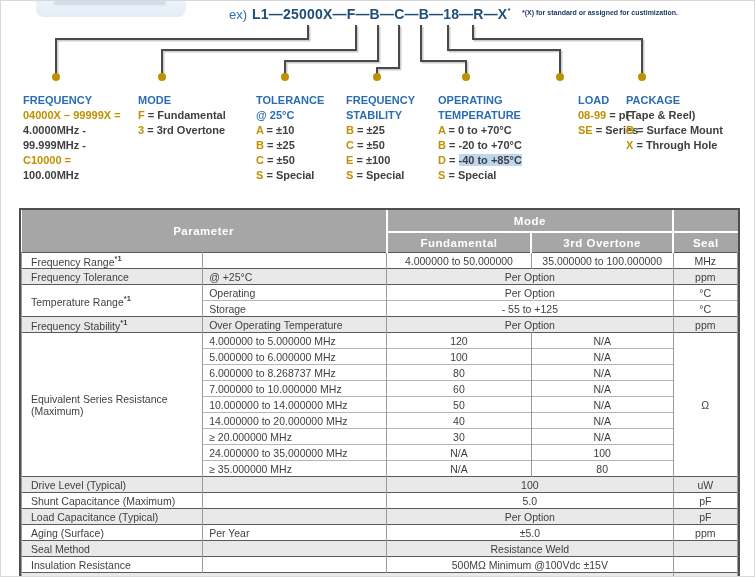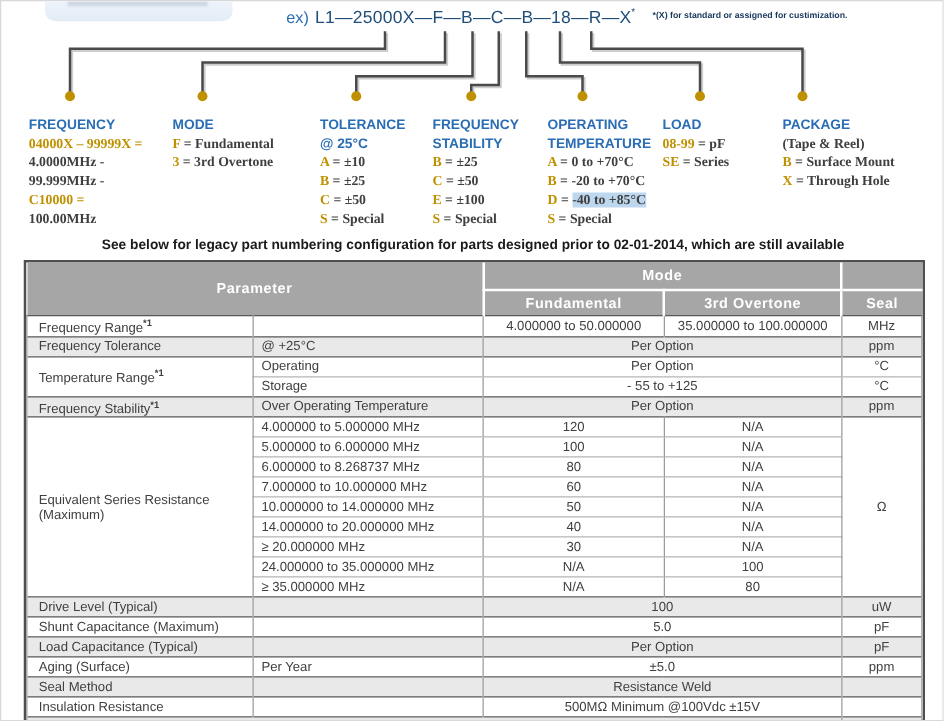--- a/index.html
+++ b/index.html
@@ -9,29 +9,29 @@
     border:1px solid #d8d8d8;box-sizing:border-box;
   }
   
   .logo-remnant{position:absolute;left:35px;top:0;width:150px;height:16px;
     background:linear-gradient(#eef3fa,#e3ecf6);border-radius:0 0 8px 8px;}
   .logo-remnant .smudge{position:absolute;left:18px;top:0;width:112px;height:4px;
     background:#b7c2d2;opacity:.55;filter:blur(1px);}
   
   .example{position:absolute;left:228px;top:4px;white-space:nowrap;}
   .ex-prefix{font-size:13px;color:var(--blue);}
-  .part-number{font-size:14px;font-weight:normal;color:var(--navy);letter-spacing:.2px;margin-left:5px;}
+  .part-number{font-size:14px;font-weight:bold;color:var(--navy);letter-spacing:.2px;margin-left:5px;}
   .part-number sup{font-size:8px;}
   .pn-note{position:absolute;left:521px;top:8px;font-size:7px;font-weight:bold;color:#17365d;}
   
   .connector-svg{position:absolute;left:0;top:0;}
   
   .col{position:absolute;top:92px;line-height:15px;white-space:nowrap;}
   .col-h{font-size:11px;font-weight:bold;color:var(--blue);}
-  .col-i{font-size:11px;font-weight:bold;color:#3f3f3f;font-family:Liberation Serif, serif;}
+  .col-i{font-size:11px;font-weight:bold;color:#3f3f3f;}
   .gold{color:var(--gold);}
   .hl{background:var(--hl);}
   .legacy-note{position:absolute;left:0;top:189px;width:755px;text-align:center;
     font-size:11px;font-weight:bold;color:#1a1a1a;}
   
   .table-wrap{position:absolute;left:18px;top:207px;width:717px;border:2px solid #4f4f4f;}
   table{width:100%;border-collapse:collapse;table-layout:fixed;}
   th{background:var(--hdr);color:#fff;font-size:11.5px;font-weight:bold;letter-spacing:.5px;
      border-left:2px solid #fff;border-right:2px solid #fff;border-top:2px solid #fff;border-bottom:none;
      padding:0;height:19px;text-align:center;}
@@ -118,34 +118,33 @@
         <div class="col-i"><span class="gold">S</span> = <span>Special</span></div>
       </div>
       <div class="col" style="left: 437px; width: 115px;">
         <div class="col-h">OPERATING</div>
         <div class="col-h">TEMPERATURE</div>
         <div class="col-i"><span class="gold">A</span> = <span>0 to +70°C</span></div>
         <div class="col-i"><span class="gold">B</span> = <span>-20 to +70°C</span></div>
         <div class="col-i"><span class="gold">D</span> = <span class="hl">-40 to +85°C</span></div>
         <div class="col-i"><span class="gold">S</span> = <span>Special</span></div>
       </div>
-      <div class="col" style="left: 529px; width: 68px;">
+      <div class="col" style="left: 577px; width: 68px;">
         <div class="col-h">LOAD</div>
         <div class="col-i"><span class="gold">08-99</span> = <span>pF</span></div>
         <div class="col-i"><span class="gold">SE</span> = <span>Series</span></div>
       </div>
       <div class="col" style="left: 625px; width: 118px;">
         <div class="col-h">PACKAGE</div>
         <div class="col-i">(Tape &amp; Reel)</div>
         <div class="col-i"><span class="gold">B</span> = <span>Surface Mount</span></div>
         <div class="col-i"><span class="gold">X</span> = <span>Through Hole</span></div>
       </div>
     </div>
 
-  <div class="legacy-note">See below for legacy part numbering configuration for parts designed prior to 02-01-2014, which are still available</div>
 
   <div class="table-wrap">
     <table>
       <colgroup>
         <col style="width:25.3%">
           <col style="width:25.7%">
           <col style="width:20.2%">
           <col style="width:19.8%">
           <col style="width:9.0%">
       </colgroup>

